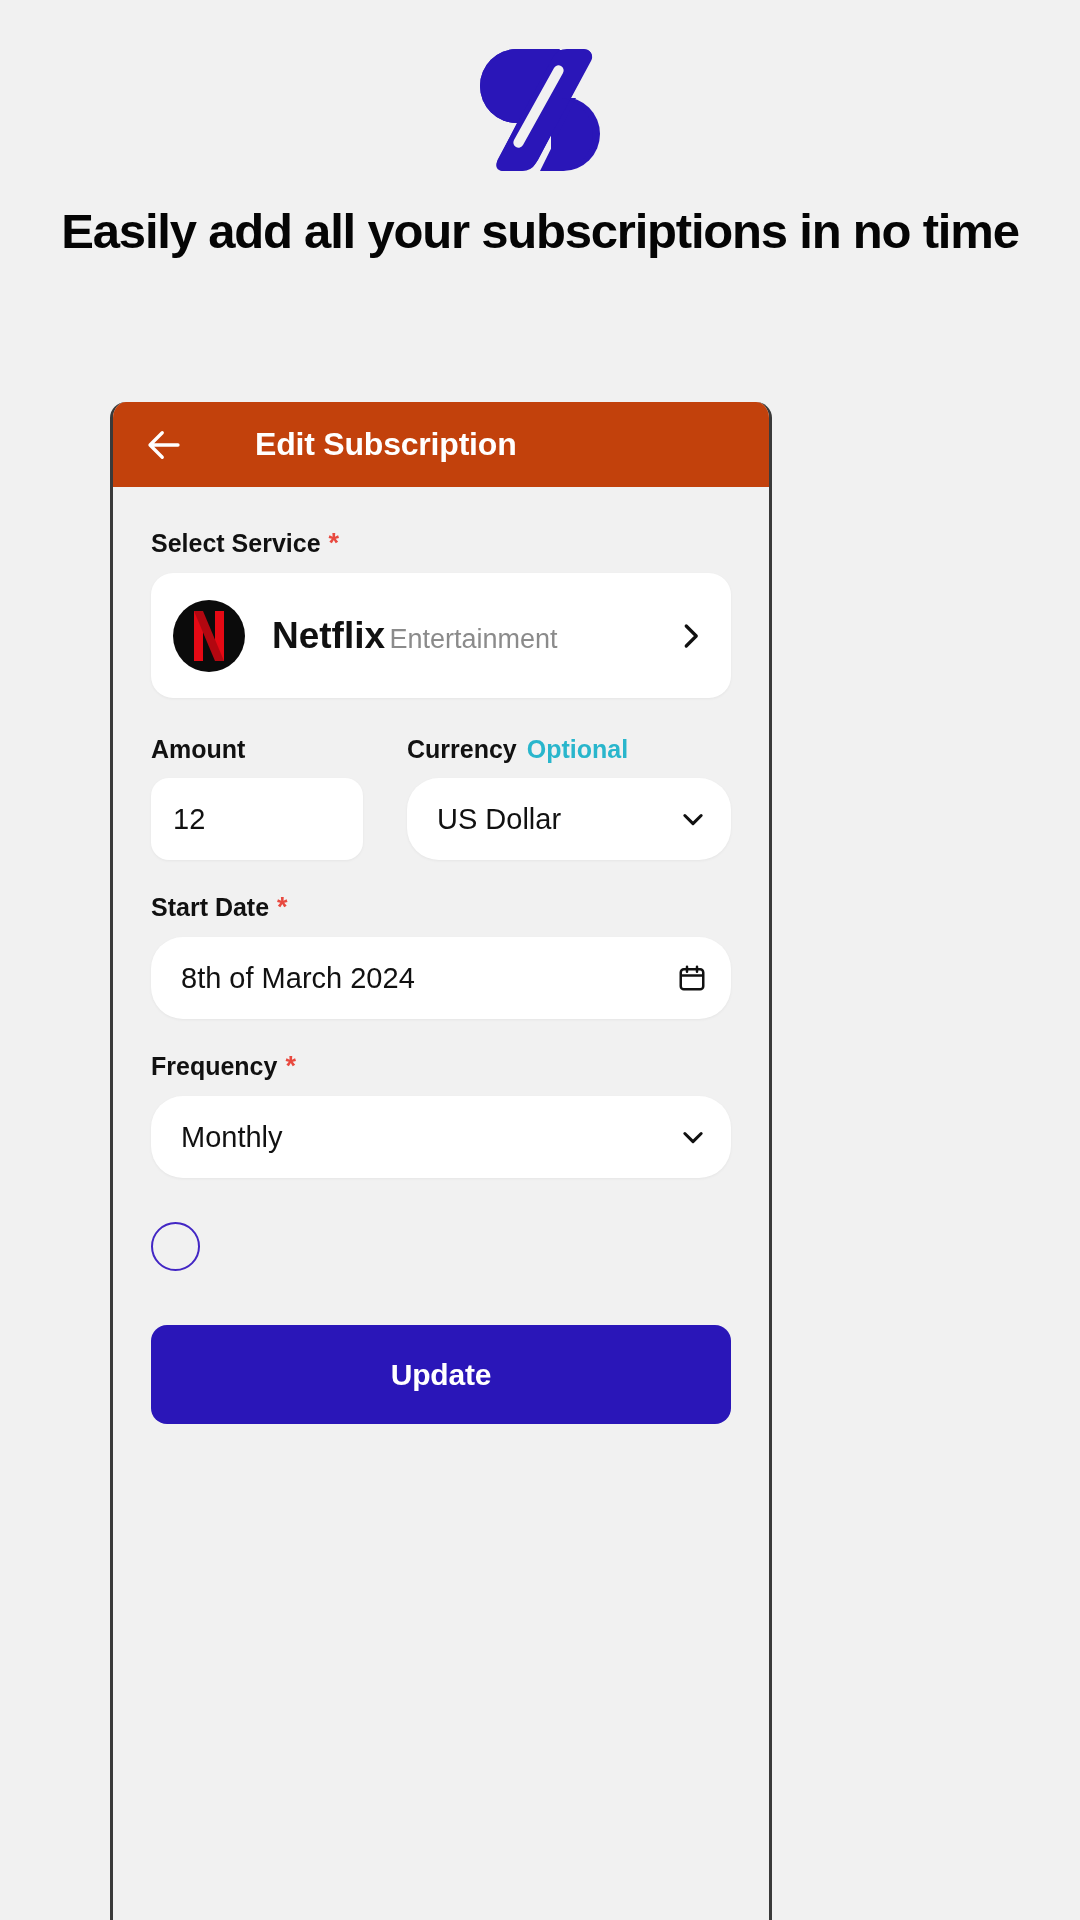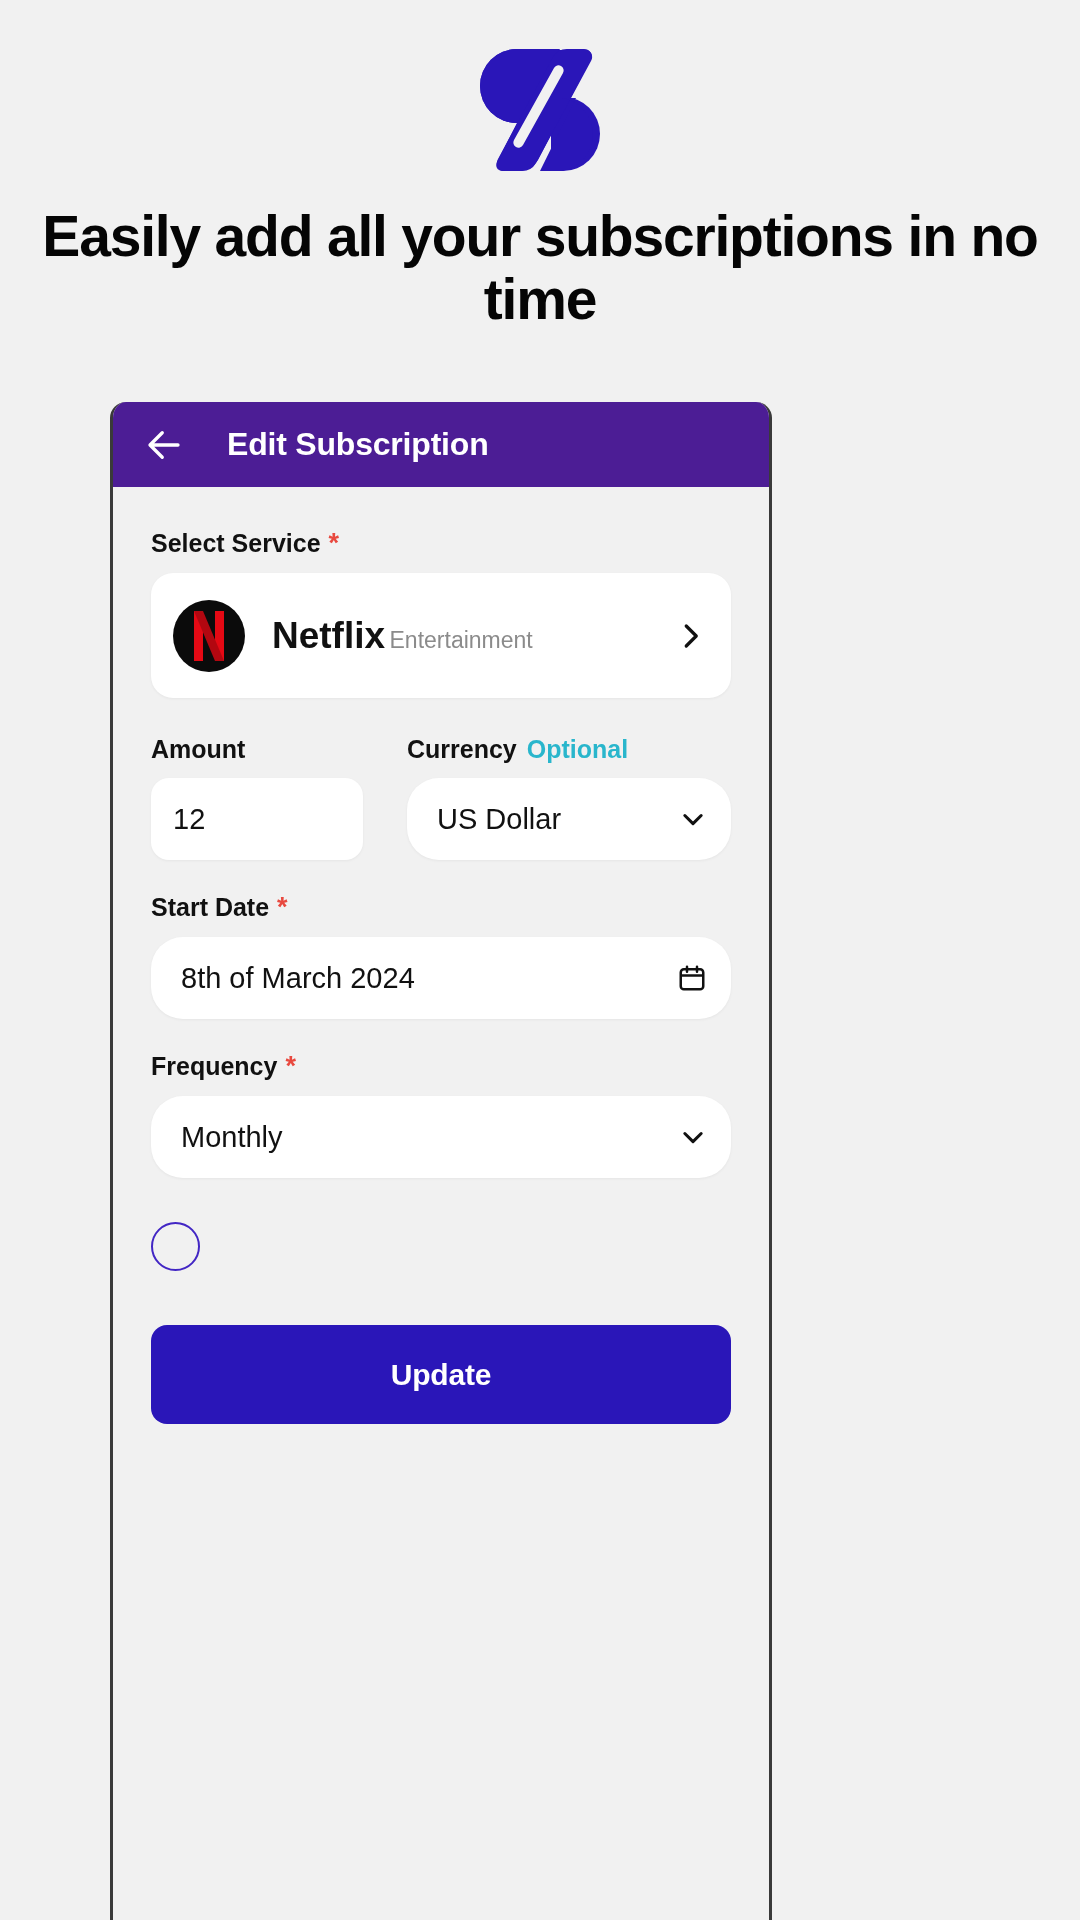--- a/index.html
+++ b/index.html
@@ -19,21 +19,21 @@
   .logo-wrap {
     position:absolute; top:46px; left:0; width:1080px;
     display:flex; justify-content:center; align-items:center;
   }
   .logo { width:120px; height:128px; display:block; }
 
   
   .headline {
     position:absolute; top:205px; left:40px; width:1000px;
     text-align:center;
-    font-size:57px;
+    font-size:49px;
     line-height:1.1;
     font-weight:700;
     letter-spacing:-1.2px;
     color:#050505;
   }
 
   
   .phone {
     position:absolute;
     left:110px; top:402px;
@@ -63,24 +63,25 @@
     position:relative;
     display:flex; align-items:center; justify-content:center;
   }
   .sb-appicon svg { width:21px; height:21px; display:block; }
   .sb-right { margin-left:auto; display:flex; align-items:center; gap:11px; }
   .sb-right svg { display:block; }
 
   
   .appbar {
     height:85px; width:100%;
-    background:#4c1d95;
+    background:#c2410c;
     display:flex; align-items:center;
     padding-left:30px;
     color:#fff;
+    gap:28px;
   }
   .back-arrow { width:42px; height:42px; display:block; }
   .appbar-title {
     margin-left:42px;
     font-size:32px; font-weight:700; letter-spacing:-0.2px;
   }
 
   
   .body {
     background:#f1f1f1;
@@ -107,21 +108,21 @@
   }
   .service-logo {
     width:72px; height:72px; border-radius:50%;
     background:#0b0b0b;
     display:flex; align-items:center; justify-content:center;
     flex:0 0 auto;
   }
   .service-logo svg { display:block; }
   .service-text { margin-left:27px; flex:1 1 auto; }
   .service-name { font-size:37px; font-weight:700; color:#111; line-height:1.18; }
-  .service-cat { font-size:23px; color:#8b8b8b; line-height:1.25; margin-top:4px; }
+  .service-cat { font-size:27px; color:#8b8b8b; line-height:1.25; margin-top:4px; }
   .chev-right { width:30px; height:30px; flex:0 0 auto; }
 
   
   .row2 { display:flex; gap:44px; margin-top:30px; }
   .col-amount { width:212px; flex:0 0 auto; }
   .col-currency { flex:1 1 auto; }
 
   .input-box {
     background:#fff;
     border-radius:18px;

